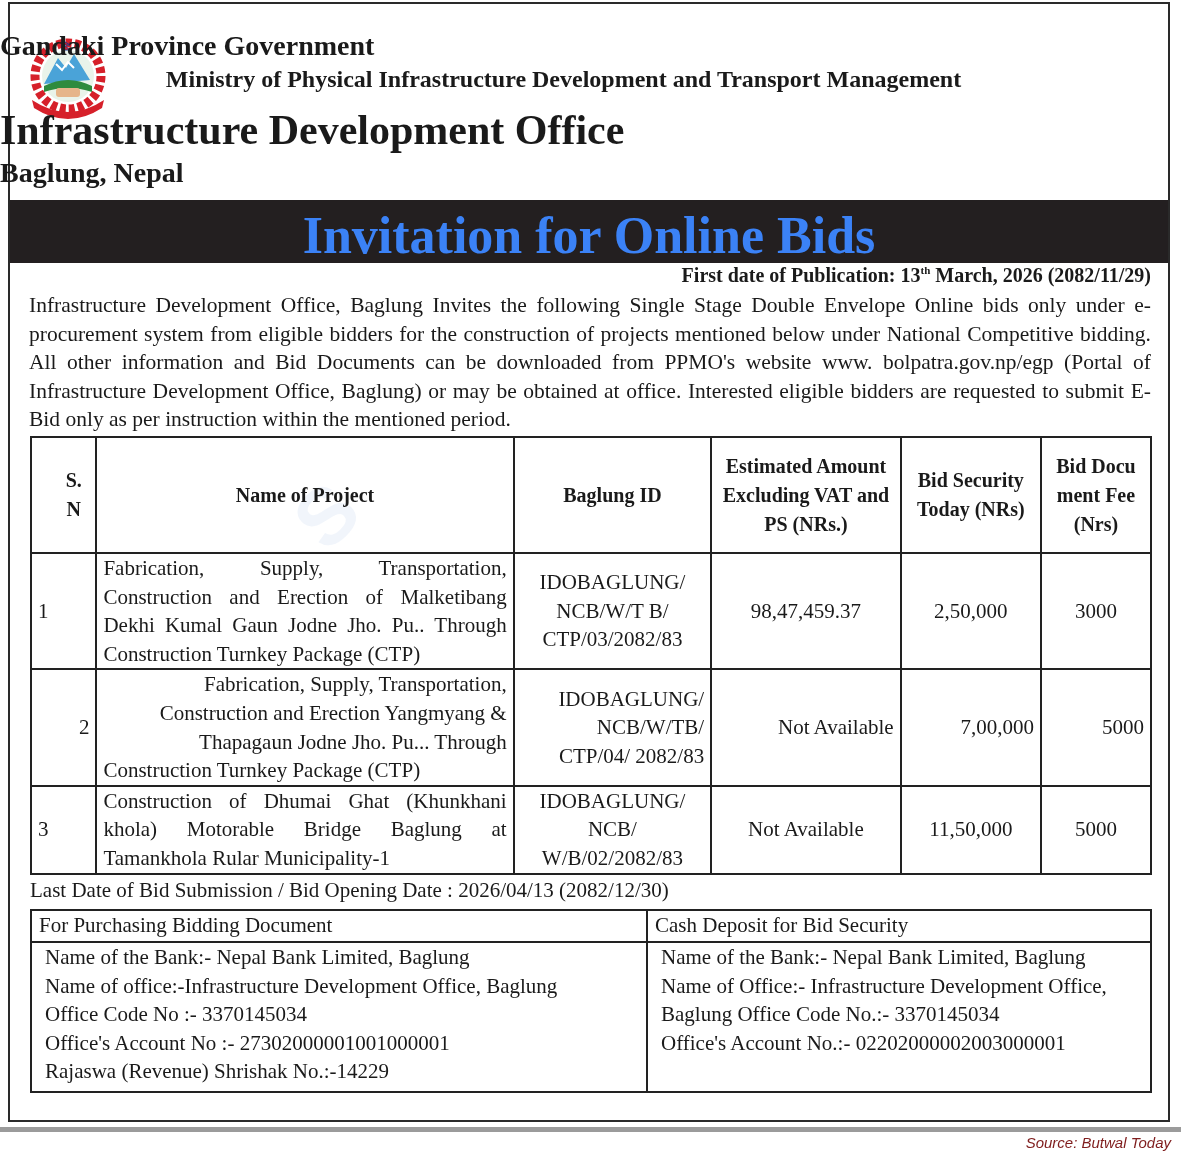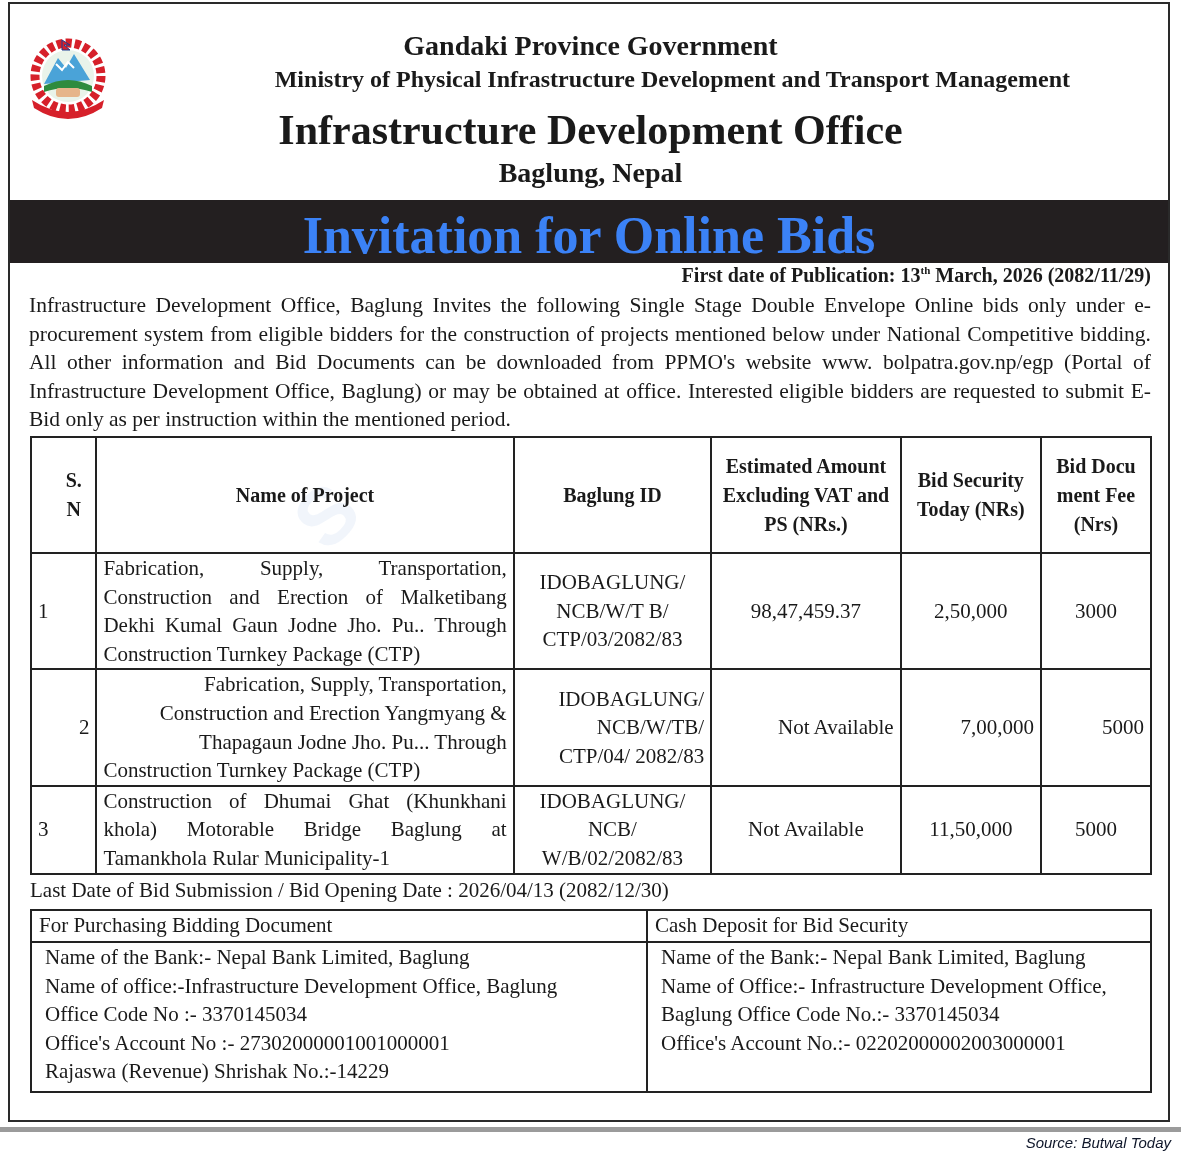--- a/index.html
+++ b/index.html
@@ -9,24 +9,24 @@
     }
     .frame {
       position: absolute; left: 8px; top: 2px; width: 1162px; height: 1120px;
       border: 2px solid #2a2a2a; box-sizing: border-box;
     }
     .bottom-rule {
       position: absolute; left: 0; top: 1127px; width: 1181px; height: 5px; background: #9b9b9b;
     }
     .source {
       position: absolute; right: 10px; top: 1134px; font-family: "Liberation Sans", "DejaVu Sans", sans-serif;
-      font-style: italic; font-size: 15px; color: #0f172a;
+      font-style: italic; font-size: 15px; color: #7f1d1d;
     }
     .emblem { position: absolute; left: 26px; top: 34px; width: 84px; height: 86px; }
-    .hdr { position: absolute; left: 0; width: 1181px; text-align: center; font-weight: bold; }
+    .hdr { position: absolute; left: 0; width: 1181px; font-weight: bold; }
     .h1 { top: 30px; font-size: 28px; left: 0; }
     .h2 { top: 66px; font-size: 24px; left: 0; text-indent: 0; }
     .h3 { top: 106px; font-size: 42px; }
     .h4 { top: 157px; font-size: 28px; }
     .banner {
       position: absolute; left: 10px; top: 200px; width: 1158px; height: 63px; background: #231f20;
       color: #3b82f6; text-align: center; font-weight: bold; font-size: 52px; line-height: 72px;
     }
     .pubdate {
       position: absolute; right: 30px; top: 264px; font-weight: bold; font-size: 20px;
@@ -79,21 +79,21 @@
   <circle cx="42" cy="42" r="26" fill="#e9f3ea"></circle>
   <path d="M18 50 L32 24 L40 34 L48 20 L64 46 Z" fill="#4aa3d8"></path>
   <path d="M30 30 L36 36 L42 28 L48 34" stroke="#fff" stroke-width="2" fill="none"></path>
   <path d="M18 52 Q42 40 66 52 L66 58 Q42 50 18 58 Z" fill="#2e8b3e"></path>
   <rect x="30" y="54" width="24" height="9" rx="3" fill="#e6b58a"></rect>
   <path d="M36 6 L36 16 L44 16 L38 11 L44 11 Z" fill="#d6202a" stroke="#1d3c8f" stroke-width="1"></path>
   <path d="M6 66 Q42 90 78 66 L76 74 Q42 96 8 74 Z" fill="#d6202a"></path>
 </svg>
 
 <div class="hdr h1">Gandaki Province Government</div>
-<div class="hdr h2" style="padding-left:77px; box-sizing:border-box; width:1050px; left:0; text-align:right;margin-left:20px;">Ministry of Physical Infrastructure Development and Transport Management</div>
+<div class="hdr h2" style="padding-left:77px; box-sizing:border-box; width:1050px; left:0; text-align:center;">Ministry of Physical Infrastructure Development and Transport Management</div>
 <div class="hdr h3">Infrastructure Development Office</div>
 <div class="hdr h4">Baglung, Nepal</div>
 
 <div class="banner">
   <span>Invitation for Online Bids</span>
 </div>
 
 <div class="pubdate"><span>First date of Publication: 13</span><sup>th</sup><span> March, 2026 (2082/11/29)</span></div>
 
 <div class="intro">Infrastructure Development Office, Baglung Invites the following Single Stage Double Envelope Online bids only under e- procurement system from eligible bidders for the construction of projects mentioned below under National Competitive bidding. All other information and Bid Documents can be downloaded from PPMO's website www. bolpatra.gov.np/egp (Portal of Infrastructure Development Office, Baglung) or may be obtained at office. Interested eligible bidders are requested to submit E-Bid only as per instruction within the mentioned period.</div>

